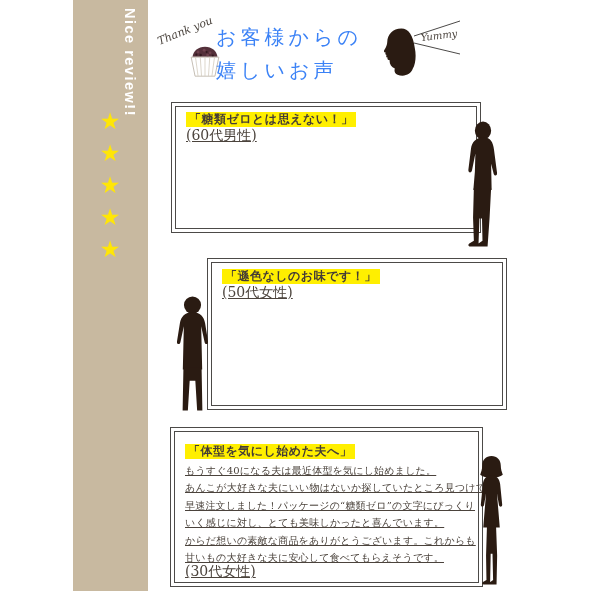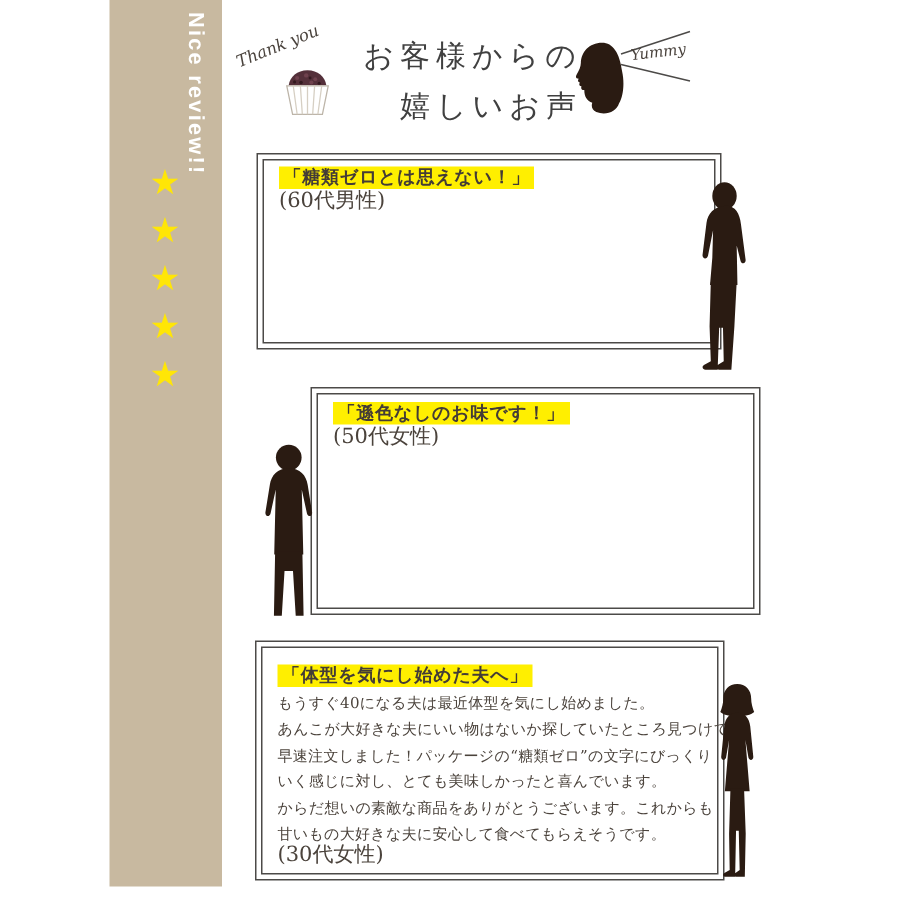--- a/index.html
+++ b/index.html
@@ -13,34 +13,34 @@
         font-family:"Liberation Sans",sans-serif;}
   .ribbon-stars{position:absolute;left:24px;top:108px;writing-mode:vertical-rl;
         text-orientation:upright;font-size:23px;line-height:25px;letter-spacing:6px;
         color:#ffe606;}
 
   
   .thankyou{position:absolute;left:156px;top:24px;width:60px;
         font-family:"DejaVu Serif",serif;font-style:italic;font-size:11px;
         color:#4a433d;transform:rotate(-22deg);}
   .cup{position:absolute;left:186px;top:45px;}
-  .page-title{position:absolute;left:216px;top:21px;width:172px;text-align:right;
+  .page-title{position:absolute;left:216px;top:21px;width:172px;text-align:left;
         font-family:"DejaVu Serif",serif;font-size:20px;letter-spacing:4px;
-        line-height:33px;color:#404040;}
+        line-height:33px;color:#3b82f6;}
   .face{position:absolute;left:381px;top:27px;}
   .yummy-wrap{position:absolute;left:412px;top:17px;width:50px;height:42px;}
   .yummy-wrap svg{position:absolute;left:0;top:0;}
   .yummy-text{position:absolute;left:7px;top:13px;width:40px;text-align:center;
         font-family:"DejaVu Serif",serif;font-style:italic;font-size:10px;
         color:#4a433d;transform:rotate(-7deg);}
 
   
   .card{position:absolute;box-sizing:border-box;background:#ffffff;
         border:1px solid #4c4a48;outline:1px solid #4c4a48;outline-offset:3px;
-        padding:2px 10px 0 10px;z-index:1;}
+        padding:2px 10px 0 10px;z-index:1;text-decoration:underline;}
   .card.c1{left:175px;top:106px;width:302px;height:123px;}
   .card.c2{left:211px;top:262px;width:292px;height:144px;padding-top:3px;}
   .card.c3{left:174px;top:431px;width:305px;height:152px;padding-top:9px;}
   .card-title{display:inline-block;background:#ffef00;padding:0 3px;
         font-size:12px;font-weight:bold;line-height:15px;color:#443c36;
         margin-bottom:3px;letter-spacing:0.5px;}
   .card-body{font-family:"DejaVu Serif",serif;font-size:10px;letter-spacing:0.2px;
         white-space:pre;color:#4b433c;}
   .c1 .card-body{line-height:18.2px;}
   .c2 .card-body{line-height:18px;}

